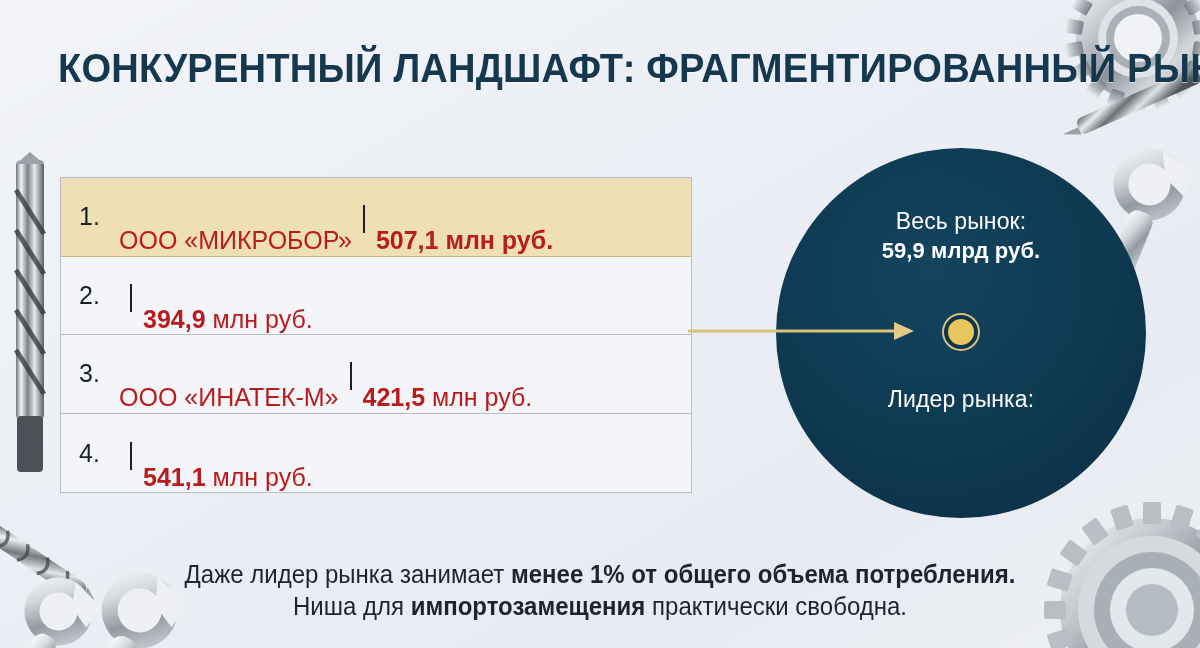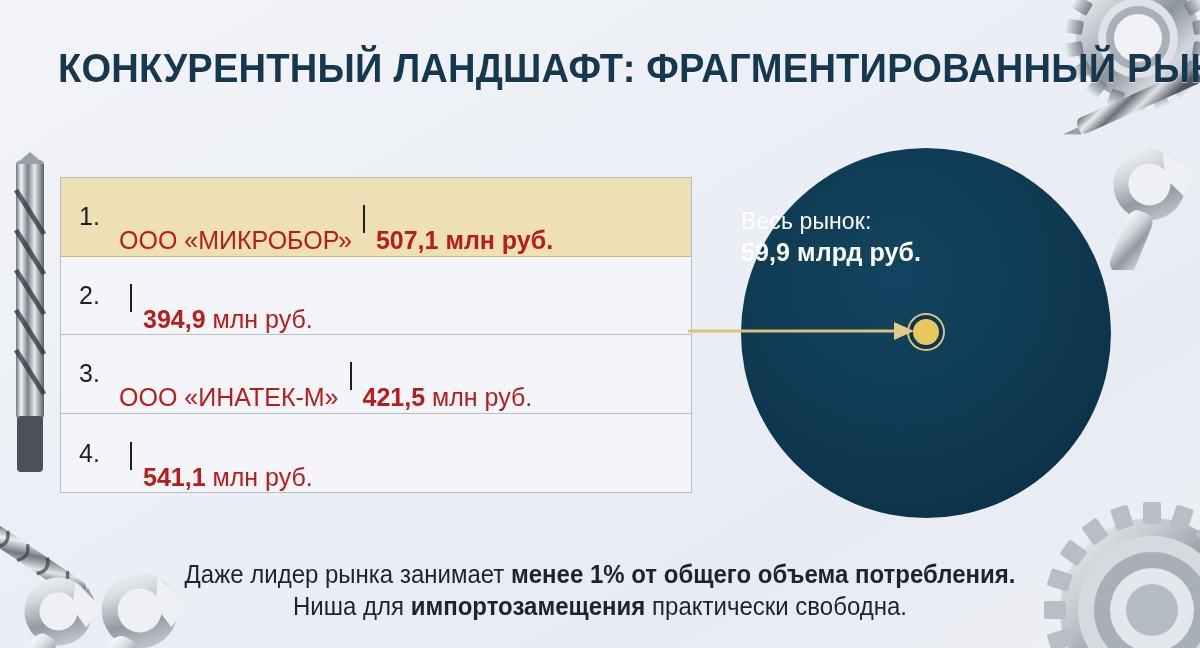--- a/index.html
+++ b/index.html
@@ -93,40 +93,40 @@
     position: absolute;
     left: 688px;
     top: 316px;
     width: 230px;
     height: 30px;
   }
 
   
   #circle {
     position: absolute;
-    left: 741px;
+    left: 776px;
     top: 148px;
     width: 370px;
     height: 370px;
     border-radius: 50%;
     background: radial-gradient(circle at 42% 34%, #13445f 0%, #0e3951 55%, #0a2c42 100%);
     color: #ffffff;
-    text-align: left;
+    text-align: center;
   }
   .circle-block { position: absolute; left: 0; width: 100%; }
   #whole-market { top: 58px; }
   #leader-market { top: 236px; }
   .circ-label {
     font-size: 23px;
     font-weight: normal;
     line-height: 1.32;
     letter-spacing: 0.1px;
   }
   .circ-value {
-    font-size: 25px;
+    font-size: 22px;
     font-weight: bold;
     line-height: 1.32;
     letter-spacing: 0.1px;
   }
   #leader-dot {
     position: absolute;
     left: 168px;
     top: 167px;
     width: 34px;
     height: 34px;
@@ -377,20 +377,21 @@
     </div>
   </div>
 
   <div id="circle">
     <div class="circle-block" id="whole-market">
       <div class="circ-label">Весь рынок:</div>
       <div class="circ-value">59,9 млрд руб.</div>
     </div>
     <div id="leader-dot"></div>
     <div class="circle-block" id="leader-market">
+      <div class="circ-label">Лидер рынка:</div>
     </div>
   </div>
 
   <svg id="connector" viewBox="0 0 230 30" xmlns="http://www.w3.org/2000/svg">
     <line x1="0" y1="15" x2="212" y2="15" stroke="#d8c378" stroke-width="3"></line>
     <path d="M206 6 L226 15 L206 24 Z" fill="#e0cc86"></path>
   </svg>
 
   <div id="caption">
     <div class="cap-line"><span>Даже лидер рынка занимает </span><b>менее 1% от общего объема потребления.</b></div>

